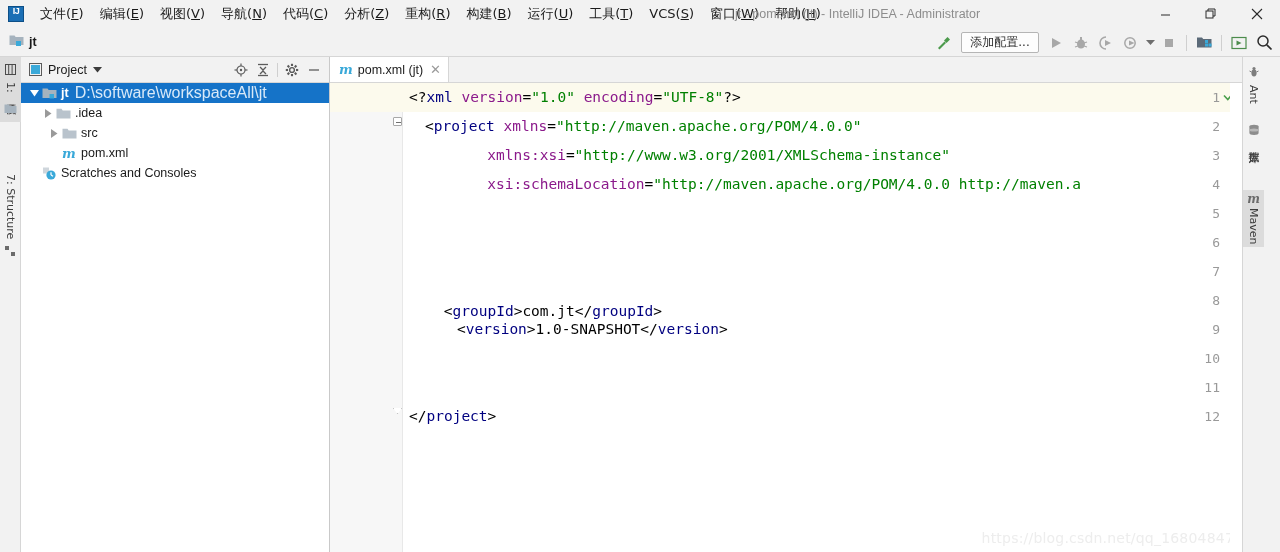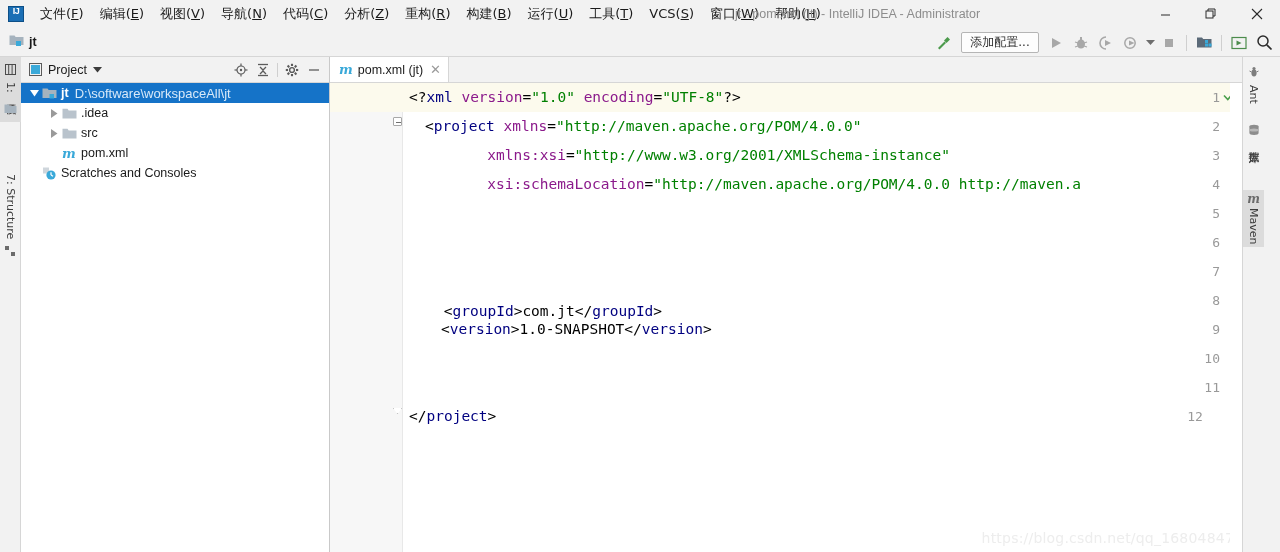--- a/index.html
+++ b/index.html
@@ -113,21 +113,21 @@
   }
   .tree-row.selected { background: #1573c8; color: #ffffff; }
   .arrow {
     width: 14px; height: 14px; display: inline-flex; align-items: center;
     justify-content: center; flex: 0 0 auto;
   }
   .arrow.spacer { visibility: hidden; }
   .node-icon { width: 16px; height: 16px; margin-right: 4px; flex: 0 0 auto; display:flex; align-items:center; justify-content:center;}
   .node-label { font-size: 12.5px; }
   .node-label.bold { font-weight: bold; }
-  .node-path { font-size: 13px; margin-left: 6px; color: #d8e9f8; }
+  .node-path { font-size: 16px; margin-left: 6px; color: #d8e9f8; }
 
   
   .editor-area {
     position: absolute; left: 330px; top: 57px; right: 22px; height: 495px;
     background: #ffffff;
   }
   .tabs {
     height: 26px; background: #f2f2f2; border-bottom: 1px solid #d6d6d6;
     display: flex; align-items: stretch;
   }
@@ -439,21 +439,21 @@
           </span>
           <span class="node-icon">
             <svg width="15" height="14" viewBox="0 0 15 14">
               <path d="M0.5 2.5 h5 l1.2 1.6 h7.8 v8 h-14 z" fill="#a6b3be"></path>
               <rect x="7.5" y="8" width="4.5" height="4.5" fill="#3aa9d9"></rect>
             </svg>
           </span>
           <span class="node-label bold">jt</span>
           <span class="node-path">D:\software\workspaceAll\jt</span>
         </div>
-        <div class="tree-row" style="padding-left: 26px;">
+        <div class="tree-row" style="padding-left: 20px;">
           <span class="arrow">
             <svg width="8" height="9" viewBox="0 0 8 9">
               <polygon points="1,0 7.5,4.5 1,9" fill="#9a9a9a"></polygon>
             </svg>
           </span>
           <span class="node-icon">
             <svg width="15" height="13" viewBox="0 0 15 13">
               <path d="M0.5 1.8 h5 l1.2 1.6 h7.8 v8 h-14 z" fill="#b9c3cc"></path>
             </svg>
           </span>
@@ -521,42 +521,42 @@
           <div class="ln" style="top: 29px;">2</div>
           <div class="ln" style="top: 58px;">3</div>
           <div class="ln" style="top: 87px;">4</div>
           <div class="ln" style="top: 116px;">5</div>
           <div class="ln" style="top: 145px;">6</div>
           <div class="ln" style="top: 174px;">7</div>
           <div class="ln" style="top: 203px;">8</div>
           <div class="ln" style="top: 232px;">9</div>
           <div class="ln" style="top: 261px;">10</div>
           <div class="ln" style="top: 290px;">11</div>
-          <div class="ln" style="top: 319px; text-align: center;">12</div>
+          <div class="ln" style="top: 319px;">12</div>
         </div>
 
       <div class="fold-col">
         <div style="position:absolute;top:34px">
           <div class="fold-marker" style="top:0">
               <div class="fold-minus"></div>
             </div>
         </div>
         <div style="position:absolute;top:325px">
           <div class="fold-tail" style="top:0"></div>
         </div>
       </div>
 
       <div class="code-lines" id="code-root">
           <div class="cl" style="top: 0px; left: 6px;"><span class="t-punct">&lt;?</span><span class="t-proc">xml</span><span class="t-text"> </span><span class="t-attr">version</span><span class="t-punct">=</span><span class="t-val">"1.0"</span><span class="t-text"> </span><span class="t-attr">encoding</span><span class="t-punct">=</span><span class="t-val">"UTF-8"</span><span class="t-punct">?&gt;</span></div>
           <div class="cl" style="top: 29px; left: 22px;"><span class="t-punct">&lt;</span><span class="t-tag">project</span><span class="t-text"> </span><span class="t-attr">xmlns</span><span class="t-punct">=</span><span class="t-val">"http://maven.apache.org/POM/4.0.0"</span></div>
           <div class="cl" style="top: 58px; left: 84.3px;"><span class="t-attr">xmlns:xsi</span><span class="t-punct">=</span><span class="t-val">"http://www.w3.org/2001/XMLSchema-instance"</span></div>
           <div class="cl" style="top: 87px; left: 84.3px;"><span class="t-attr">xsi:schemaLocation</span><span class="t-punct">=</span><span class="t-val">"http://maven.apache.org/POM/4.0.0 http://maven.a</span></div>
           <div class="cl" style="top: 145px; left: 6px;"></div>
           <div class="cl" style="top: 174px; left: 40.8px; margin-top: 40px;"><span class="t-punct">&lt;</span><span class="t-tag">groupId</span><span class="t-punct">&gt;</span><span class="t-text">com.jt</span><span class="t-punct">&lt;/</span><span class="t-tag">groupId</span><span class="t-punct">&gt;</span></div>
-          <div class="cl" style="top: 232px; left: 38px;"><span class="t-punct">&lt;</span><span class="t-tag">version</span><span class="t-punct">&gt;</span><span class="t-text">1.0-SNAPSHOT</span><span class="t-punct">&lt;/</span><span class="t-tag">version</span><span class="t-punct">&gt;</span></div>
+          <div class="cl" style="top: 232px; left: 54px;"><span class="t-punct">&lt;</span><span class="t-tag">version</span><span class="t-punct">&gt;</span><span class="t-text">1.0-SNAPSHOT</span><span class="t-punct">&lt;/</span><span class="t-tag">version</span><span class="t-punct">&gt;</span></div>
           <div class="cl" style="top: 261px; left: 6px;"></div>
           <div class="cl" style="top: 290px; left: 6px;"></div>
           <div class="cl" style="top: 319px; left: 6px;"><span class="t-punct">&lt;/</span><span class="t-tag">project</span><span class="t-punct">&gt;</span></div>
         </div>
 
       <div class="check-ok">
         <svg width="13" height="13" viewBox="0 0 13 13">
             <polyline points="1,6.5 4.8,10.5 12,2" fill="none" stroke="#4a9e4a" stroke-width="1.6"></polyline>
           </svg>
       </div>

